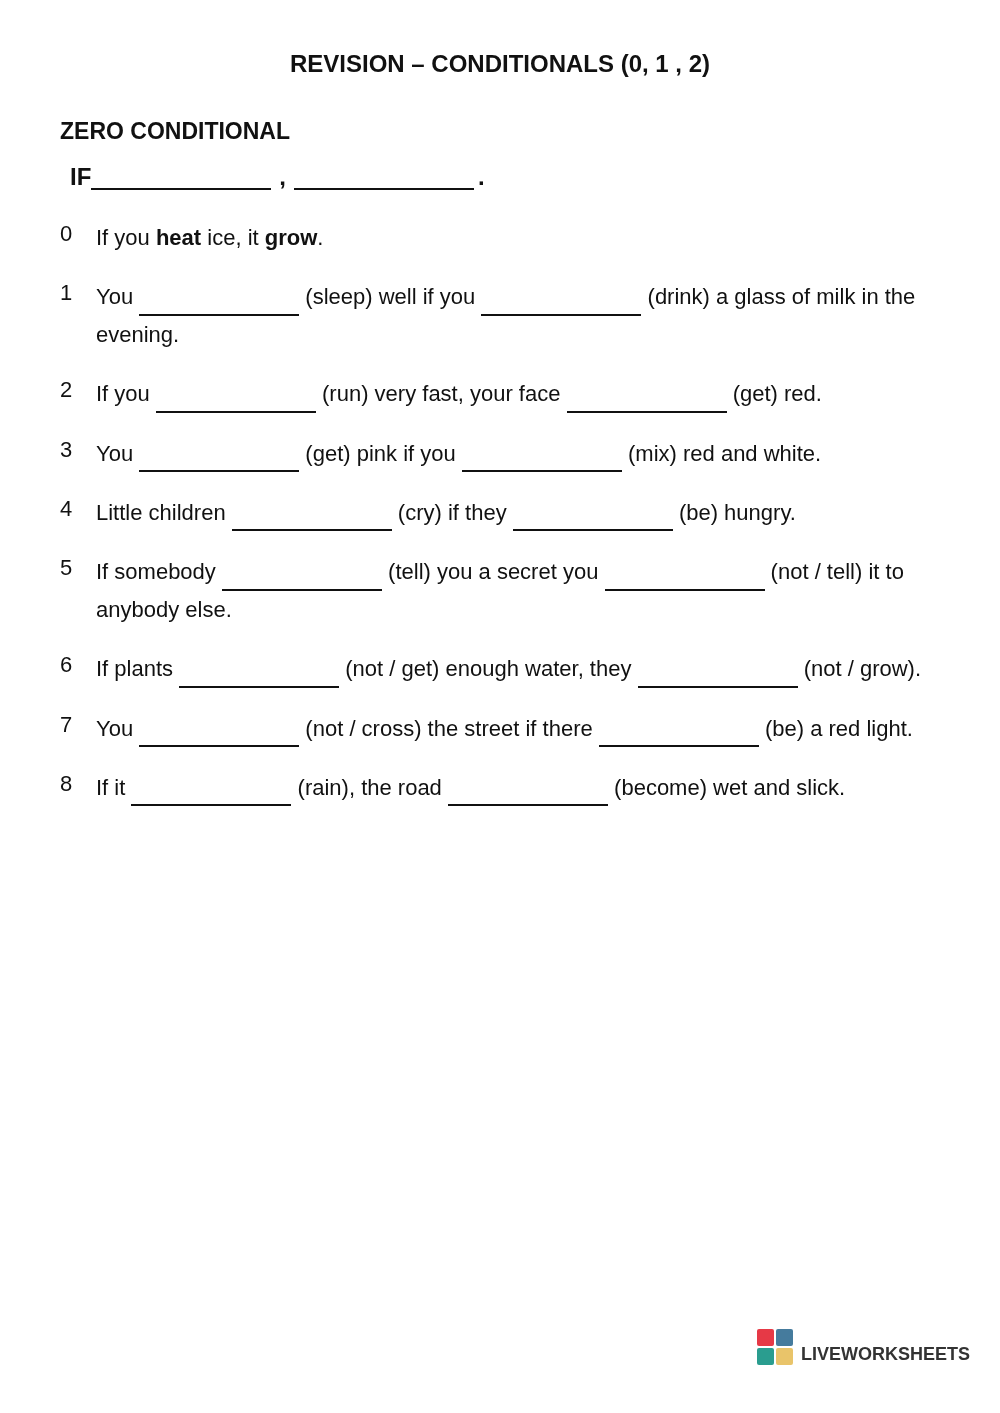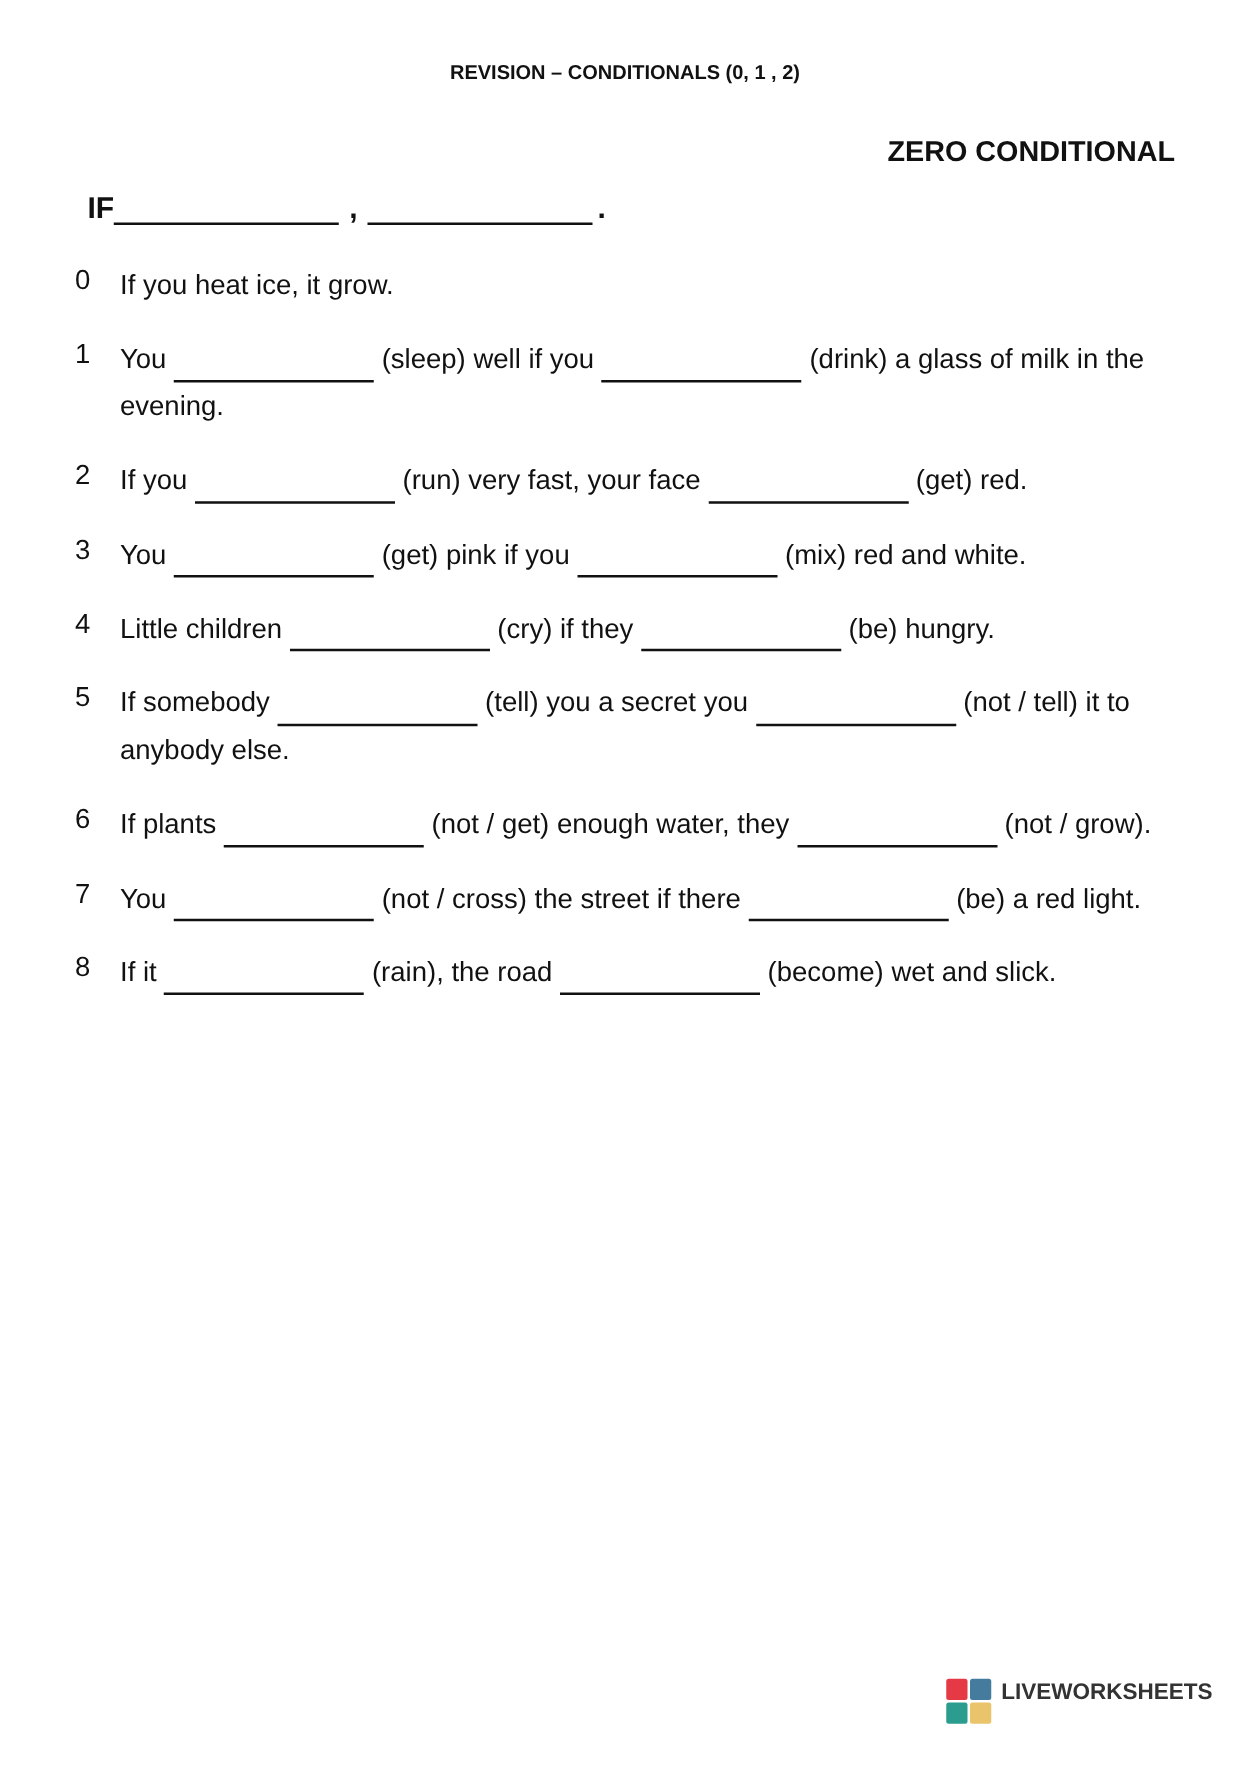--- a/index.html
+++ b/index.html
@@ -15,27 +15,27 @@
       color: #111;
       width: 1000px;
       min-height: 1413px;
       padding: 40px 60px 60px 60px;
       position: relative;
     }
 
     .page-title {
       text-align: center;
       font-weight: bold;
-      font-size: 16px;
+      font-size: 24px;
       margin-bottom: 40px;
       margin-top: 10px;
     }
 
     .section-title {
-      text-align: right;
+      text-align: left;
       font-weight: bold;
       font-size: 23px;
       margin-bottom: 18px;
     }
 
     .formula-row {
       display: flex;
       align-items: center;
       font-size: 24px;
       font-weight: bold;
@@ -90,29 +90,29 @@
       padding-top: 2px;
     }
 
     .item-text {
       font-size: 22px;
       line-height: 1.7;
       flex: 1;
     }
 
     .item-text b {
-      font-weight: normal;
+      font-weight: bold;
     }
 
     .liveworksheets-logo {
       position: absolute;
-      bottom: 34px;
+      bottom: 48px;
       right: 30px;
       display: flex;
-      align-items: flex-start;
+      align-items: flex-end;
       gap: 8px;
       font-size: 18px;
       font-weight: bold;
       color: #333;
     }
 
     .lw-icon {
       width: 36px;
       height: 36px;
       display: grid;

